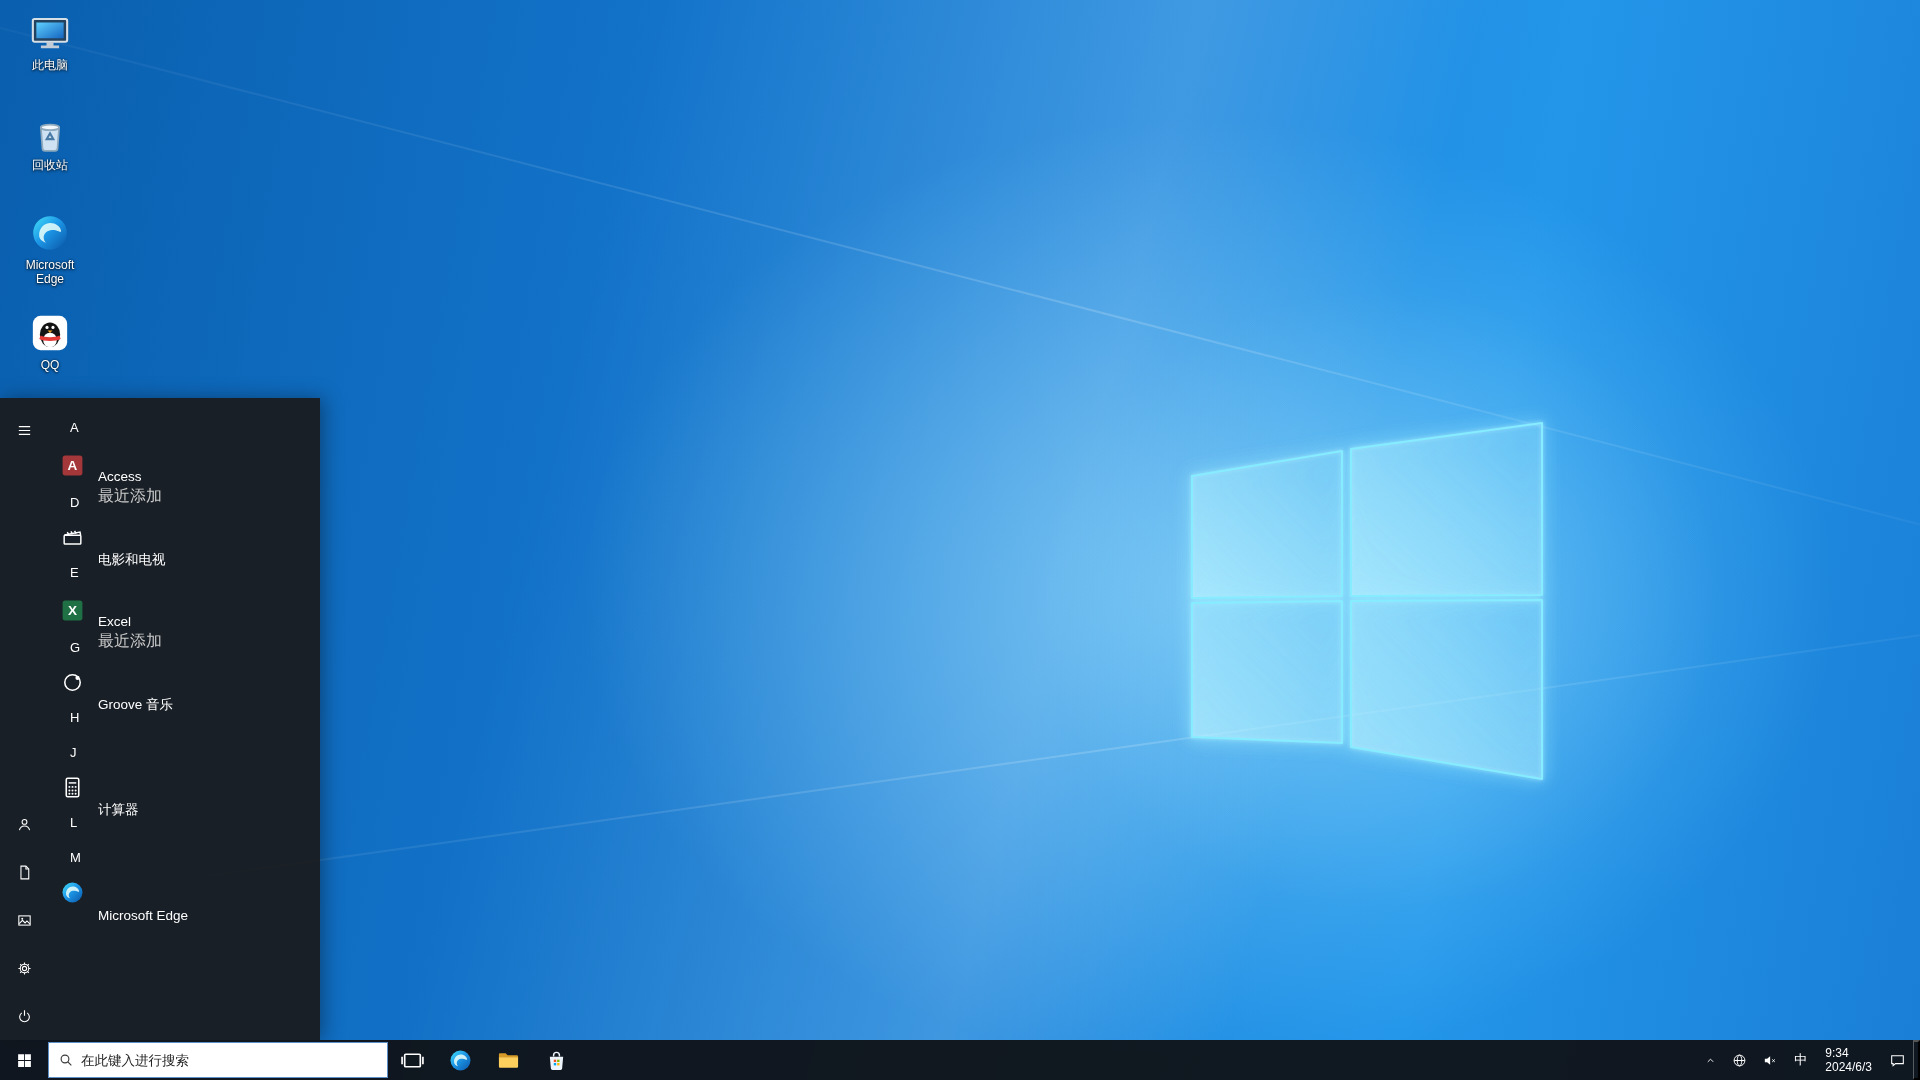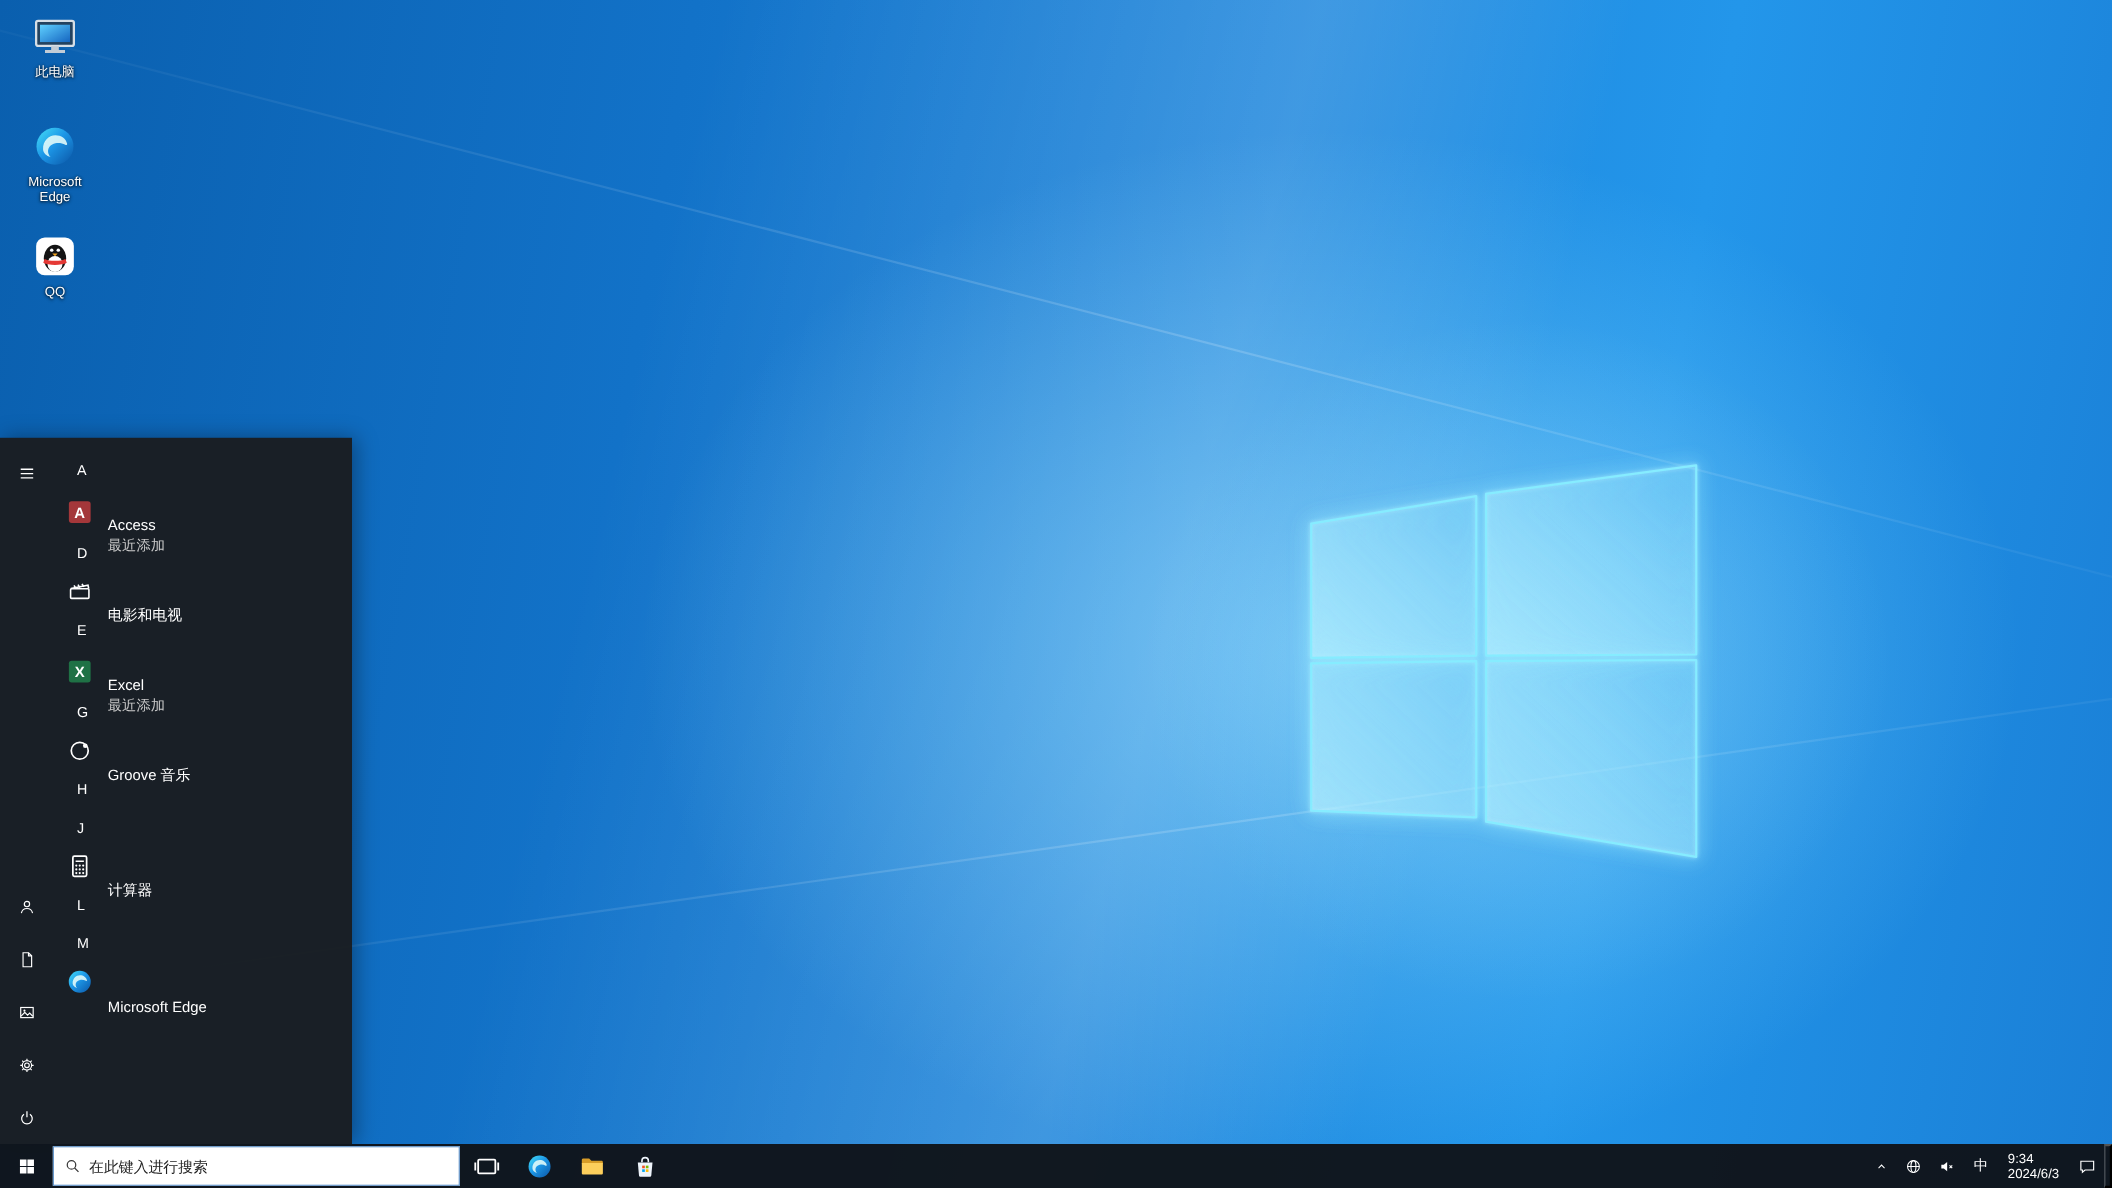--- a/index.html
+++ b/index.html
@@ -39,33 +39,33 @@
   .rail-btn svg { width:17px; height:17px; }
   .rail-top { position:absolute; top:8px; left:0; }
   .rail-bottom { position:absolute; bottom:0; left:0; }
   .app-list { flex:1; padding-top:12px; overflow:hidden; }
   .sm-letter { height:35px; display:flex; align-items:center; padding-left:22px; color:#fff; font-size:13px; cursor:pointer; }
   .sm-app { height:35px; display:flex; align-items:center; padding-left:12px; position:relative; color:#fff; cursor:pointer; }
   .sm-app.two { height:40px; }
   .sm-ic { width:25px; height:25px; flex:none; color:#fff; }
   .sm-txt { margin-left:13px; min-width:0;margin-top:45px; }
   .sm-label { font-size:13.5px; white-space:nowrap; }
-  .sm-sub { font-size:13px; color:#c9c9c9; margin-top:2px; }
+  .sm-sub { font-size:16px; color:#c9c9c9; margin-top:2px; }
   .sm-sub:empty { display:none; }
   .sm-chev { position:absolute; right:22px; top:50%; transform:translateY(-50%); color:#d0d0d0; display:none; }
   .sm-app.expandable .sm-chev { display:block; }
   .sm-chev svg { width:12px; height:12px; }
 
   
   .taskbar { position:absolute; left:0; bottom:0; width:1920px; height:40px;
       background:rgba(16,20,26,.97); display:flex; align-items:center; z-index:10; }
   .tb-start { width:48px; height:40px; display:flex; align-items:center; justify-content:center;
       background:none; border:none; color:#fff; cursor:pointer; flex:none; }
   .tb-start svg { width:17px; height:17px; }
-  .tb-search { width:370px; height:36px; background:#fff; border:1.5px solid #5a8fc8;
+  .tb-search { width:340px; height:36px; background:#fff; border:1.5px solid #5a8fc8;
       display:flex; align-items:center; padding:0 9px; gap:7px; flex:none; }
   .tb-search svg { width:16px; height:16px; color:#3a3a3a; flex:none; }
   .tb-search input { border:none; outline:none; flex:1; font-size:13.5px; color:#111;
       background:transparent; font-family:inherit; min-width:0; }
   .tb-search input::placeholder { color:#232323; opacity:1; }
   .tb-buttons { display:flex; align-items:center; height:40px; }
   .tb-btn { width:48px; height:40px; display:flex; align-items:center; justify-content:center;
       background:none; border:none; cursor:pointer; color:#fff; }
   .tb-btn svg { width:25px; height:25px; }
   .tray { margin-left:auto; display:flex; align-items:center; height:40px; color:#fff; }
@@ -257,20 +257,26 @@
 
 <div class="desktop-icons" id="desktop-icons">
     <div class="dicon">
     <svg>
         <use href="#i-monitor"></use>
       </svg>
     <div class="dicon-label">此电脑</div>
   </div>
     <div class="dicon">
     <svg>
+        <use href="#i-recycle"></use>
+      </svg>
+    <div class="dicon-label">回收站</div>
+  </div>
+    <div class="dicon">
+    <svg>
         <use href="#i-edge"></use>
       </svg>
     <div class="dicon-label">Microsoft Edge</div>
   </div>
     <div class="dicon">
     <svg>
         <use href="#i-qq"></use>
       </svg>
     <div class="dicon-label">QQ</div>
   </div>

